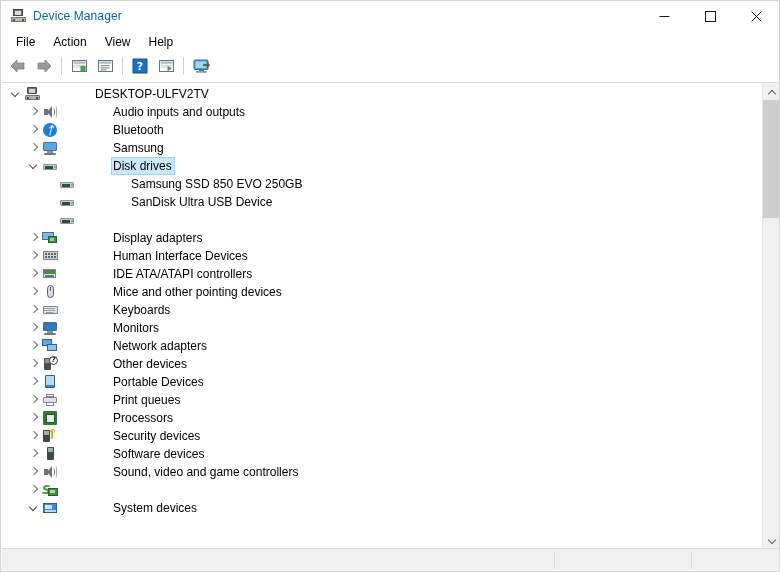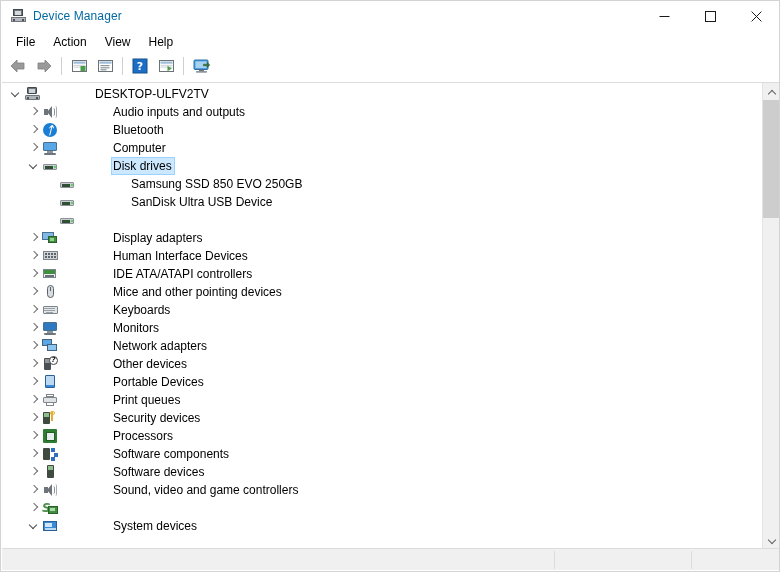--- a/index.html
+++ b/index.html
@@ -511,21 +511,21 @@
 
       <div class="row lvl1">
         <span class="chev">
             <i class="chev-r"></i>
           </span>
         <span class="ico">
           <i class="i cm-screen"></i>
             <i class="i mon-stand"></i>
             <i class="i mon-base"></i>
         </span>
-        <span class="lbl">Computer</span>
+        <span class="lbl">Samsung</span>
       </div>
 
       <div class="row lvl1 selected">
         <span class="chev">
             <i class="chev-d"></i>
           </span>
         <span class="ico">
           <i class="i dd-body"></i>
             <i class="i dd-face"></i>
             <i class="i dd-led"></i>
@@ -680,51 +680,39 @@
             <i class="i pq-out"></i>
         </span>
         <span class="lbl">Print queues</span>
       </div>
 
       <div class="row lvl1">
         <span class="chev">
             <i class="chev-r"></i>
           </span>
         <span class="ico">
+          <i class="i pr-out"></i>
+            <i class="i pr-in"></i>
+        </span>
+        <span class="lbl">Processors</span>
+      </div>
+
+      <div class="row lvl1">
+        <span class="chev">
+            <i class="chev-r"></i>
+          </span>
+        <span class="ico">
           <i class="i sd-body"></i>
             <i class="i sd-top"></i>
             <i class="i sd-keyhead"></i>
             <i class="i sd-key"></i>
         </span>
         <span class="lbl">Security devices</span>
       </div>
 
-      <div class="row lvl1">
-        <span class="chev">
-            <i class="chev-r"></i>
-          </span>
-        <span class="ico">
-          <i class="i pr-out"></i>
-            <i class="i pr-in"></i>
-        </span>
-        <span class="lbl">Processors</span>
-      </div>
-
-      <div class="row lvl1">
-        <span class="chev">
-            <i class="chev-r"></i>
-          </span>
-        <span class="ico">
-          <i class="i sc-body"></i>
-            <i class="i sc-n1"></i>
-            <i class="i sc-n2"></i>
-            <i class="i sc-n3"></i>
-        </span>
-        <span class="lbl">Software components</span>
-      </div>
 
       <div class="row lvl1">
         <span class="chev">
             <i class="chev-r"></i>
           </span>
         <span class="ico">
           <i class="i sv-body"></i>
             <i class="i sv-top"></i>
         </span>
         <span class="lbl">Software devices</span>

